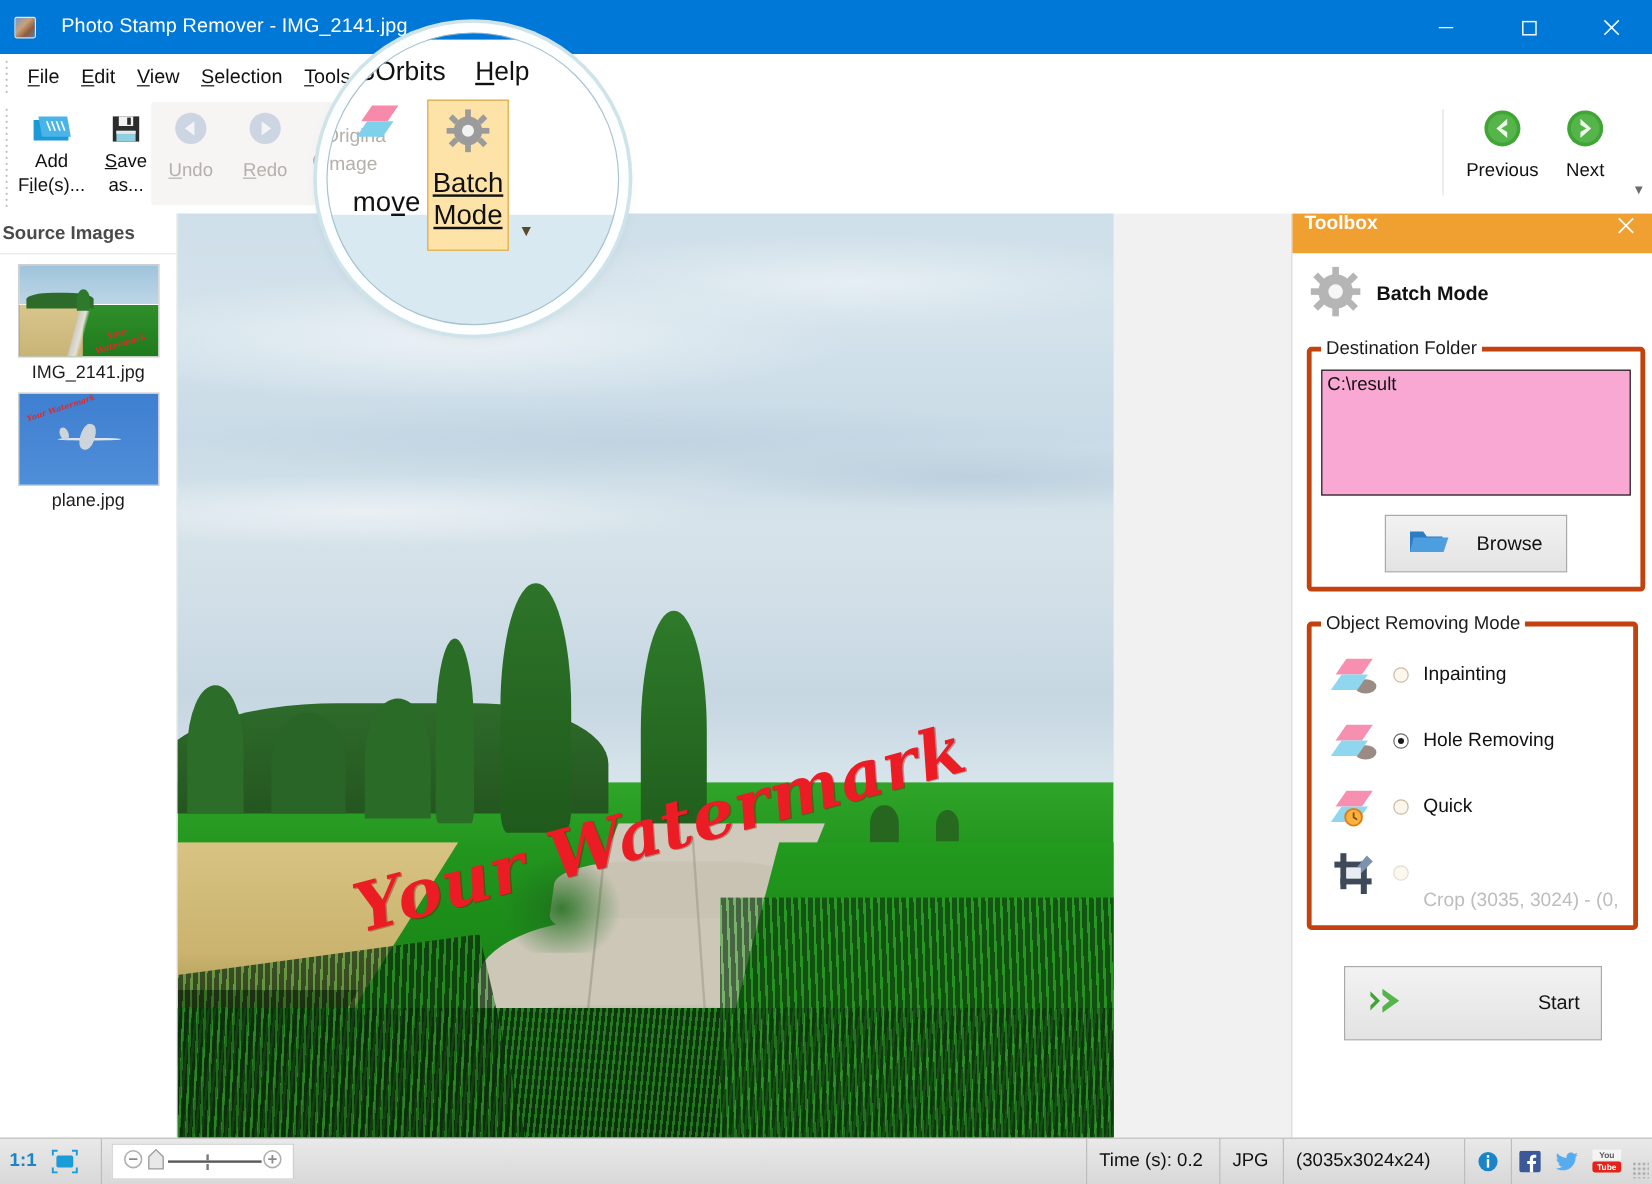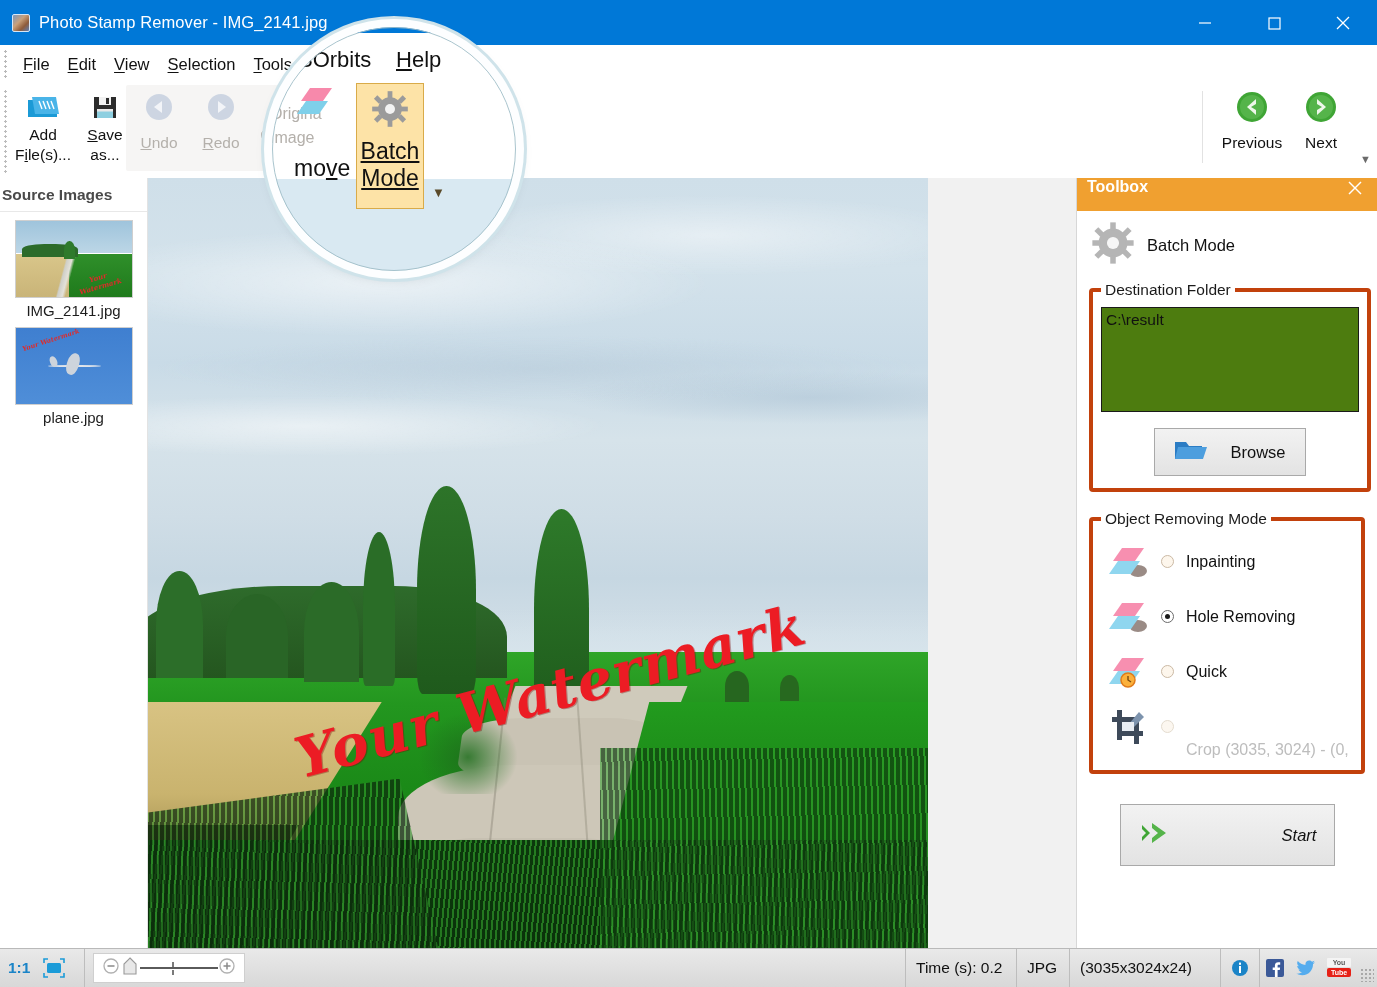--- a/index.html
+++ b/index.html
@@ -15,21 +15,21 @@
   .titlebar{
     position:absolute; left:0; top:0; width:1377px; height:45px;
     background:#0078d7; color:#fff; display:flex; align-items:center;
   }
   .titlebar .app-icon{
     width:18px;height:18px;margin-left:12px;margin-right:9px;border-radius:2px;
     background:linear-gradient(135deg,#7a98c0 0%,#c8a07a 40%,#8e5b3a 70%,#5b7fb5 100%);
     border:1px solid #d7e6f5;
     flex:none;
   }
-  .titlebar .title{ font-size:16.5px; letter-spacing:.1px; white-space:nowrap;}
+  .titlebar .title{ font-size:16.5px; letter-spacing:.1px; white-space:nowrap;margin-left:12px;}
   .wbtns{ position:absolute; right:0; top:0; height:45px; display:flex; }
   .wbtn{ width:69px;height:45px; display:flex;align-items:center;justify-content:center; cursor:default;}
   .wbtn svg{ display:block; }
 
   
   .menubar{
     position:absolute; left:0; top:45px; width:1377px; height:38px;
     background:#fff; display:flex; align-items:center; padding-left:14px;
   }
   .menubar .dotcol{
@@ -103,27 +103,27 @@
   .toolbox{
     position:absolute; left:1076px; top:178px; width:301px; height:770px;
     background:#fff; border-left:1px solid #d7d7d7;
   }
   .tb-head{
     height:33px; background:#f0a030; display:flex;align-items:flex-start;
     padding:0 8px 0 10px; color:#fff;
   }
   .tb-head .t{ font-size:16px;font-weight:bold;color:#fff; flex:1;}
   .tb-title-row{ display:flex;align-items:center; padding:10px 0 6px 14px; gap:12px;}
-  .tb-title-row .txt{ font-size:16.5px; font-weight:normal; color:#111;}
+  .tb-title-row .txt{ font-size:16.5px; font-weight:bold; color:#111;}
   fieldset.grp{
     margin:6px 12px 0 12px; border:4px solid #c2410c; border-radius:4px; padding:6px 8px 12px 8px;
   }
   fieldset.grp legend{ font-size:15.5px; color:#1b1b1b; padding:0 4px;}
   .dest-input{
-    width:258px;height:105px;border:1px solid #1a1a1a;background:#4d7c0f;
+    width:258px;height:105px;border:1px solid #1a1a1a;background:#f9a8d4;
     font-size:15.5px; color:#111; padding:3px 4px; resize:none; outline:none;
     font-family:"Liberation Sans", sans-serif; line-height:18px; display:block;
     margin:2px auto 0 auto;
   }
   .btn{
     background:linear-gradient(#f2f2f2,#e3e3e3); border:1px solid #a9a9a9;
     display:flex;align-items:center;justify-content:center; gap:22px;
     font-size:16.5px; color:#111; cursor:default;
   }
   .mode-row{ display:flex;align-items:center; height:55px; gap:4px;}
@@ -534,21 +534,21 @@
             </g>
             <path d="M31 4 L36 9 L24 21 L19 22 L20 17 Z" fill="#7d93ad"></path>
             <rect x="14" y="14" width="12" height="9" fill="#e8edf3"></rect>
           </svg>
         </div>
         <div class="radio"></div>
         <div class="mode-label">Crop (3035, 3024) - (0,</div>
       </div>
     </fieldset>
 
-    <div class="btn" style="width:215px;height:62px;margin:30px auto 0 auto;gap:108px;font-style:italic;">
+    <div class="btn" style="width:215px;height:62px;margin:30px auto 0 auto;gap:108px;">
       <span>
         <svg width="36" height="26" viewBox="0 0 36 26">
           <path d="M14 3 L28 13 L14 23 L14 18 L20 13 L14 8 Z" fill="#55b44a"></path>
           <path d="M4 5 L12 13 L4 21 L4 17 L8 13 L4 9 Z" fill="#3fa535"></path>
         </svg>
       </span>
       <span>Start</span>
     </div>
   </div>
 

